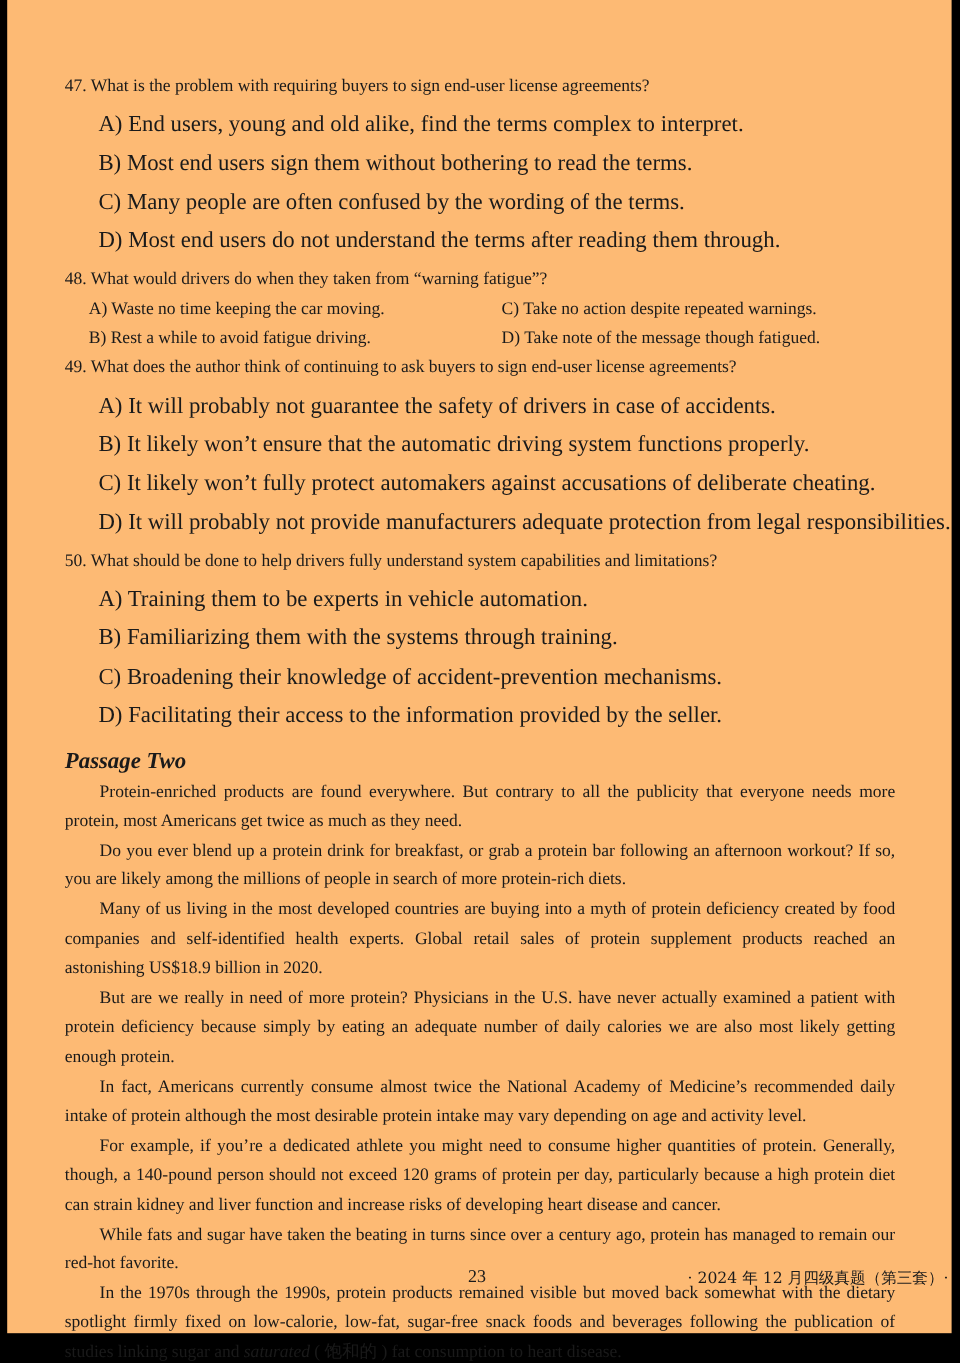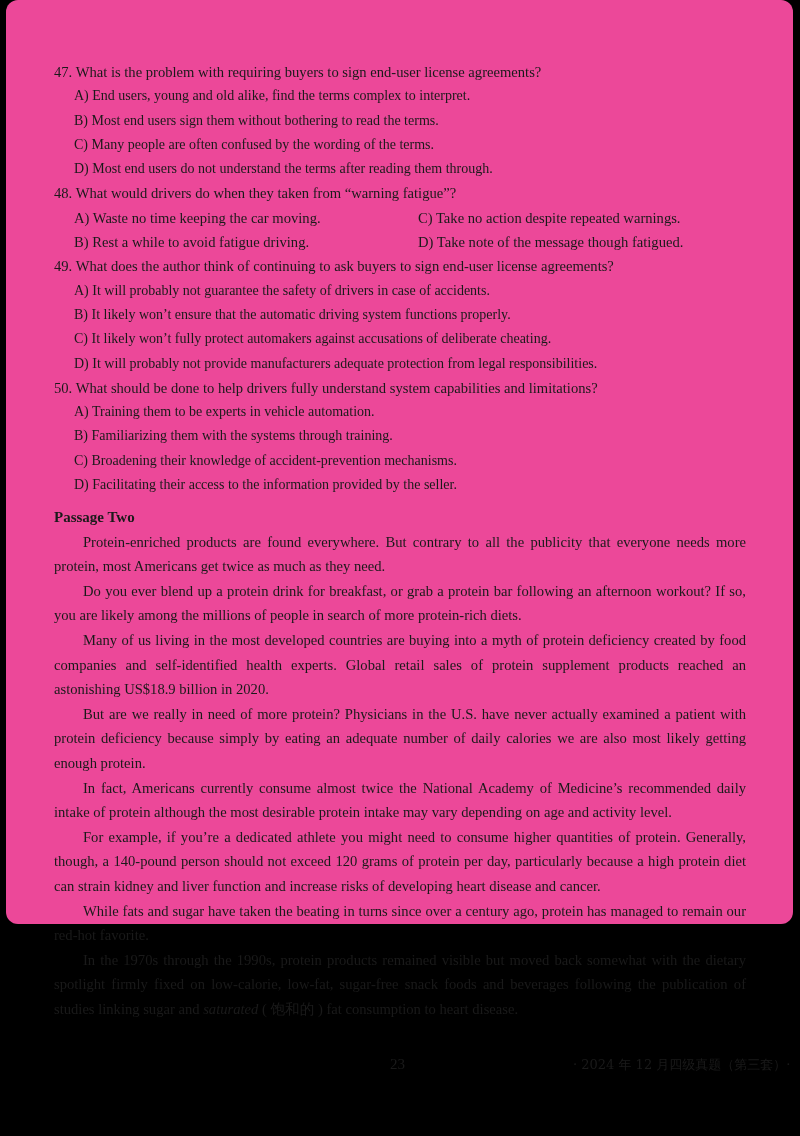--- a/index.html
+++ b/index.html
@@ -3,30 +3,29 @@
 <meta charset="utf-8">
 <style>
   html, body { margin: 0; padding: 0; }
   body {
     width: 800px; height: 1136px; overflow: hidden;
     background: #000;
     font-family: "Liberation Serif", "DejaVu Serif", serif;
     color: #1a1a1a;
   }
   .page {
-    position: absolute; left: 6px; top: 0; width: 787px; height: 924px;
-    background: #ec4899;
-    border-radius: 12px;
+    position: absolute; left: 6px; top: 0; width: 787px; height: 1111px;
+    background: #fdba74;
   }
   .content { position: absolute; left: 48px; top: 60px; width: 692px; }
   .q { font-size: 14.6px; line-height: 24.3px; margin: 0; white-space: nowrap; }
-  .opt { font-size: 14px; line-height: 24.3px; padding-left: 20px; margin: 0; white-space: nowrap; }
+  .opt { font-size: 19px; line-height: 24.3px; padding-left: 20px; margin: 8px; white-space: nowrap; }
   .opt-grid { display: grid; grid-template-columns: 344px 1fr; padding-left: 20px; }
   .opt-grid .cell { font-size: 14.6px; line-height: 24.3px; white-space: nowrap; }
-  .passage-title { font-weight: bold; font-size: 15px; line-height: 24.3px; margin-top: 8px; }
+  .passage-title { font-weight: bold; font-size: 19px; line-height: 24.3px; margin-top: 14px; font-style: italic; }
   .passage-instr { font-weight: bold; font-size: 14.6px; line-height: 24.3px; }
   .para {
     font-size: 14.6px; line-height: 24.6px; text-indent: 29px;
     text-align: justify; margin: 0;
   }
   .para i { font-style: italic; margin-top: 39px; }
   .footer { position: absolute; top: 1056px; left: 0; width: 787px; height: 24px; }
   .page-num { position: absolute; left: 384px; font-size: 15px; }
   .exam-label { position: absolute; left: 567px; font-size: 13px; letter-spacing: 0; font-family: "DejaVu Serif", serif; }
 </style>

